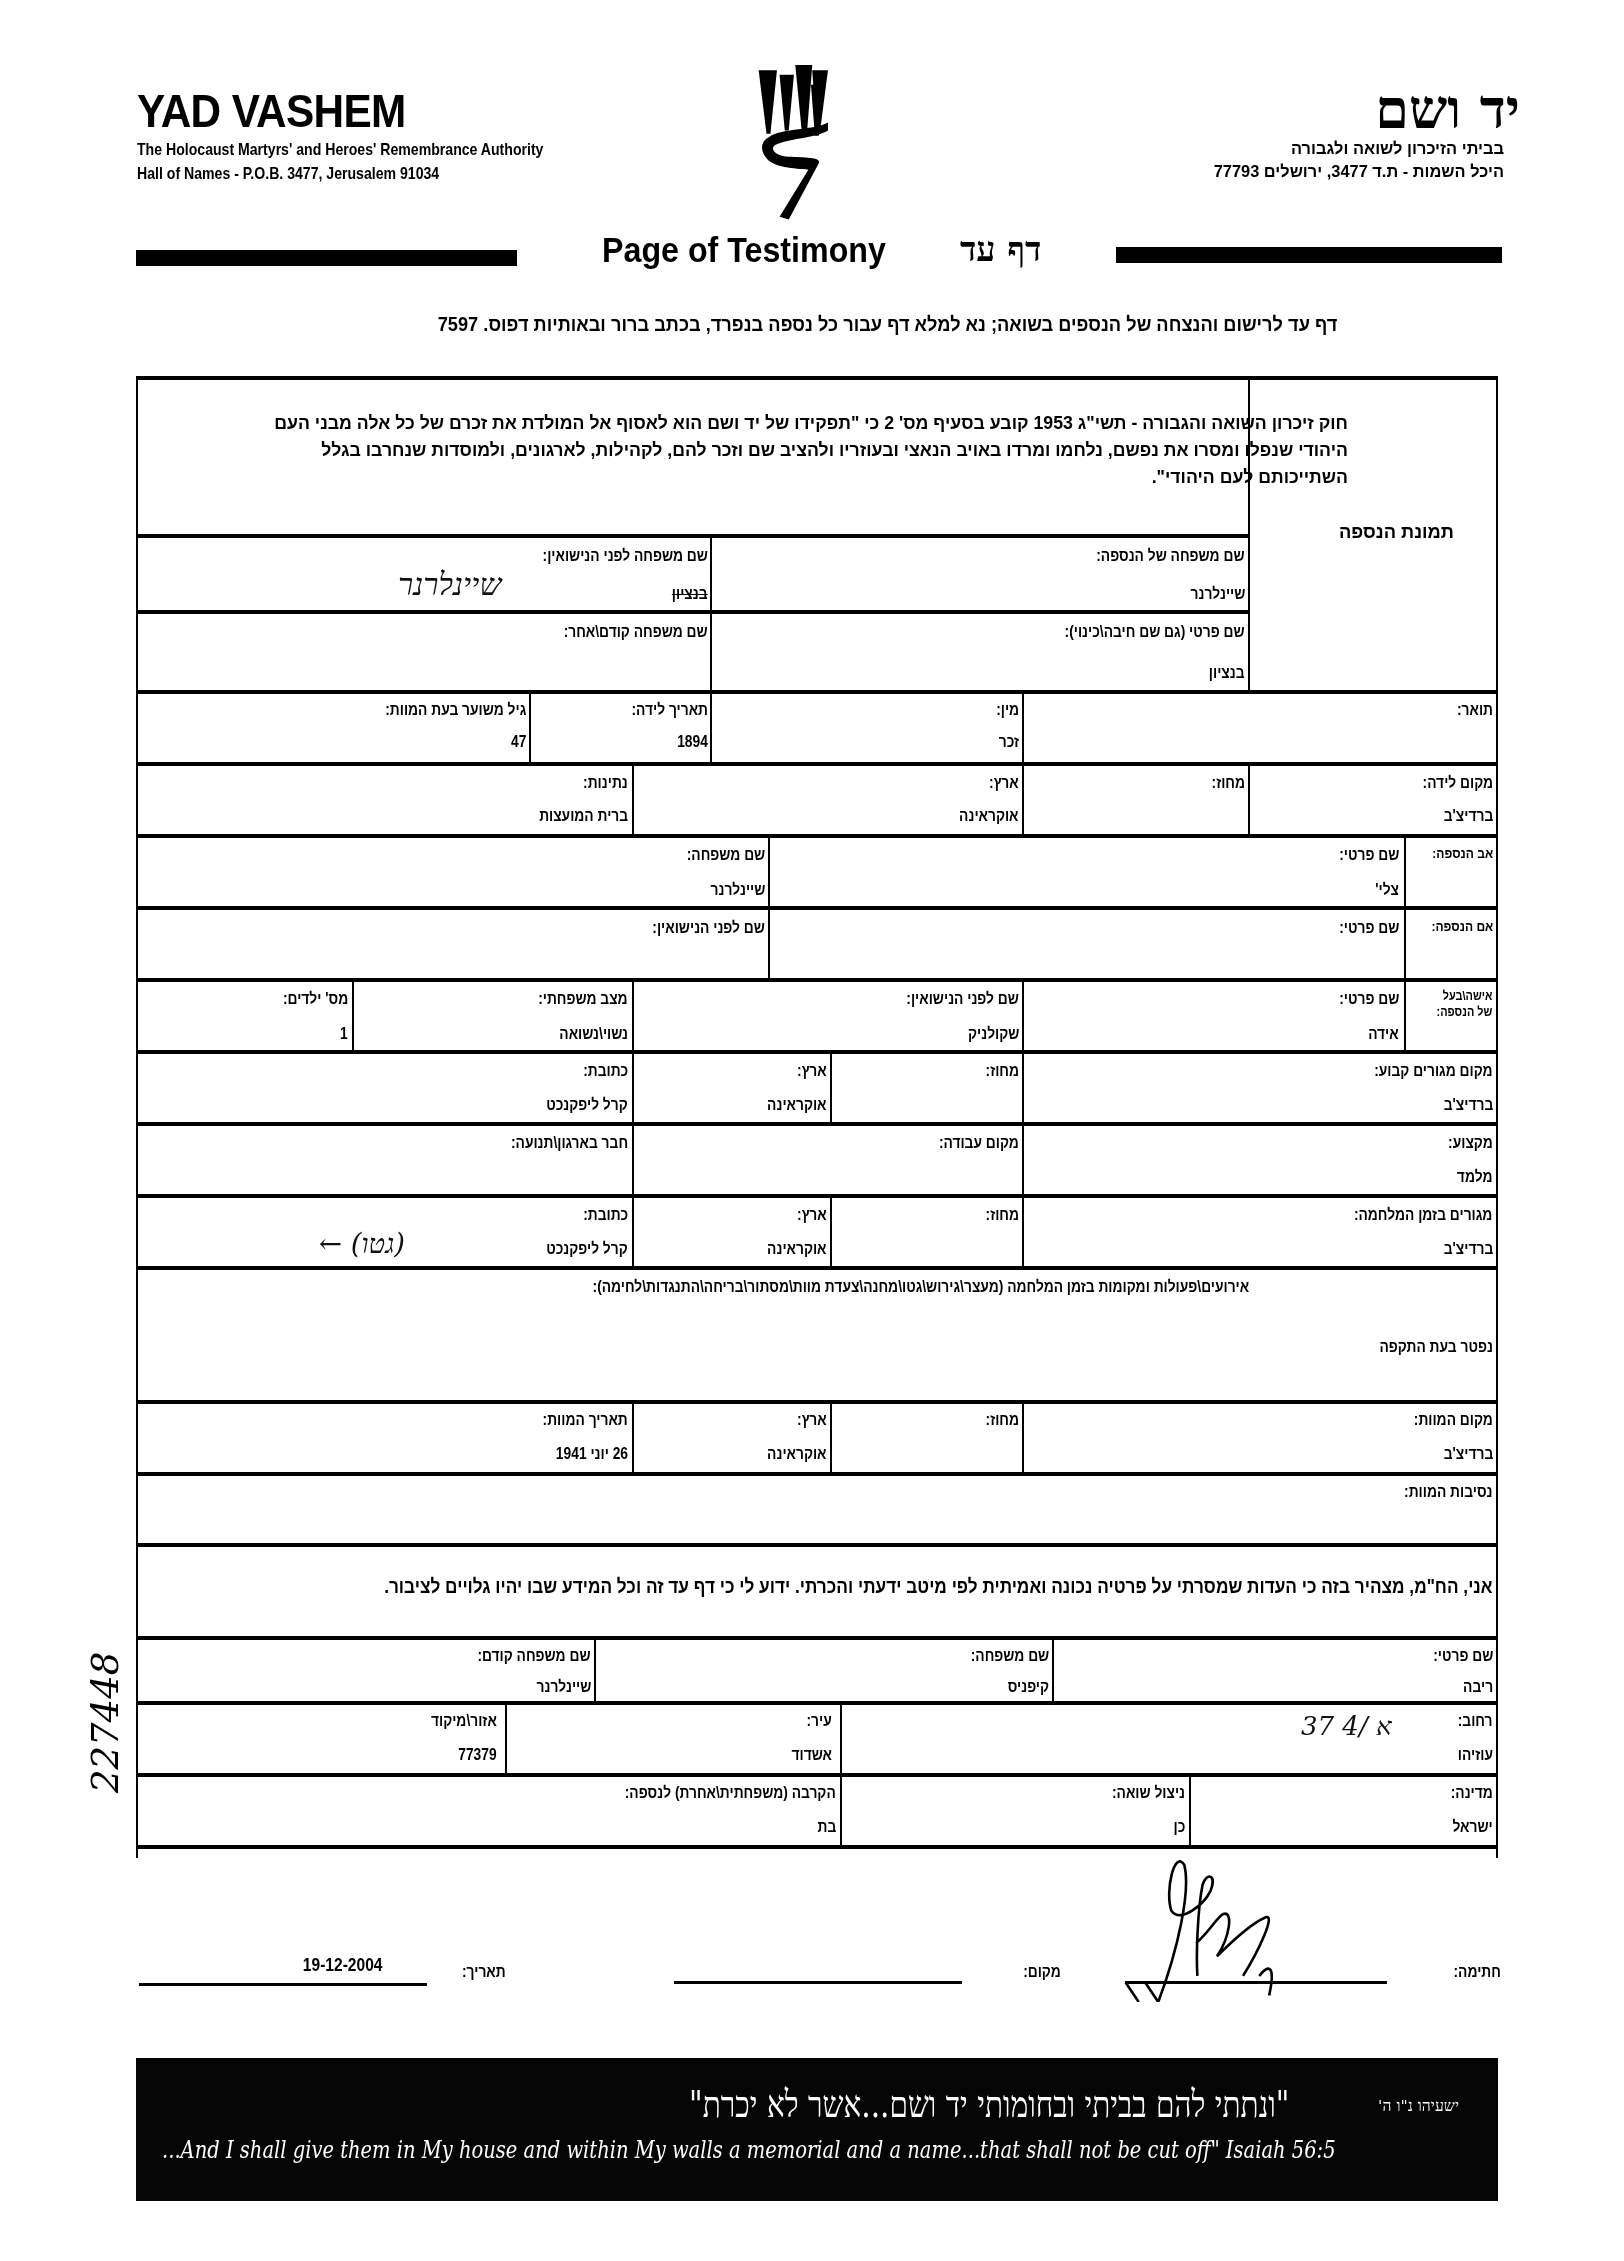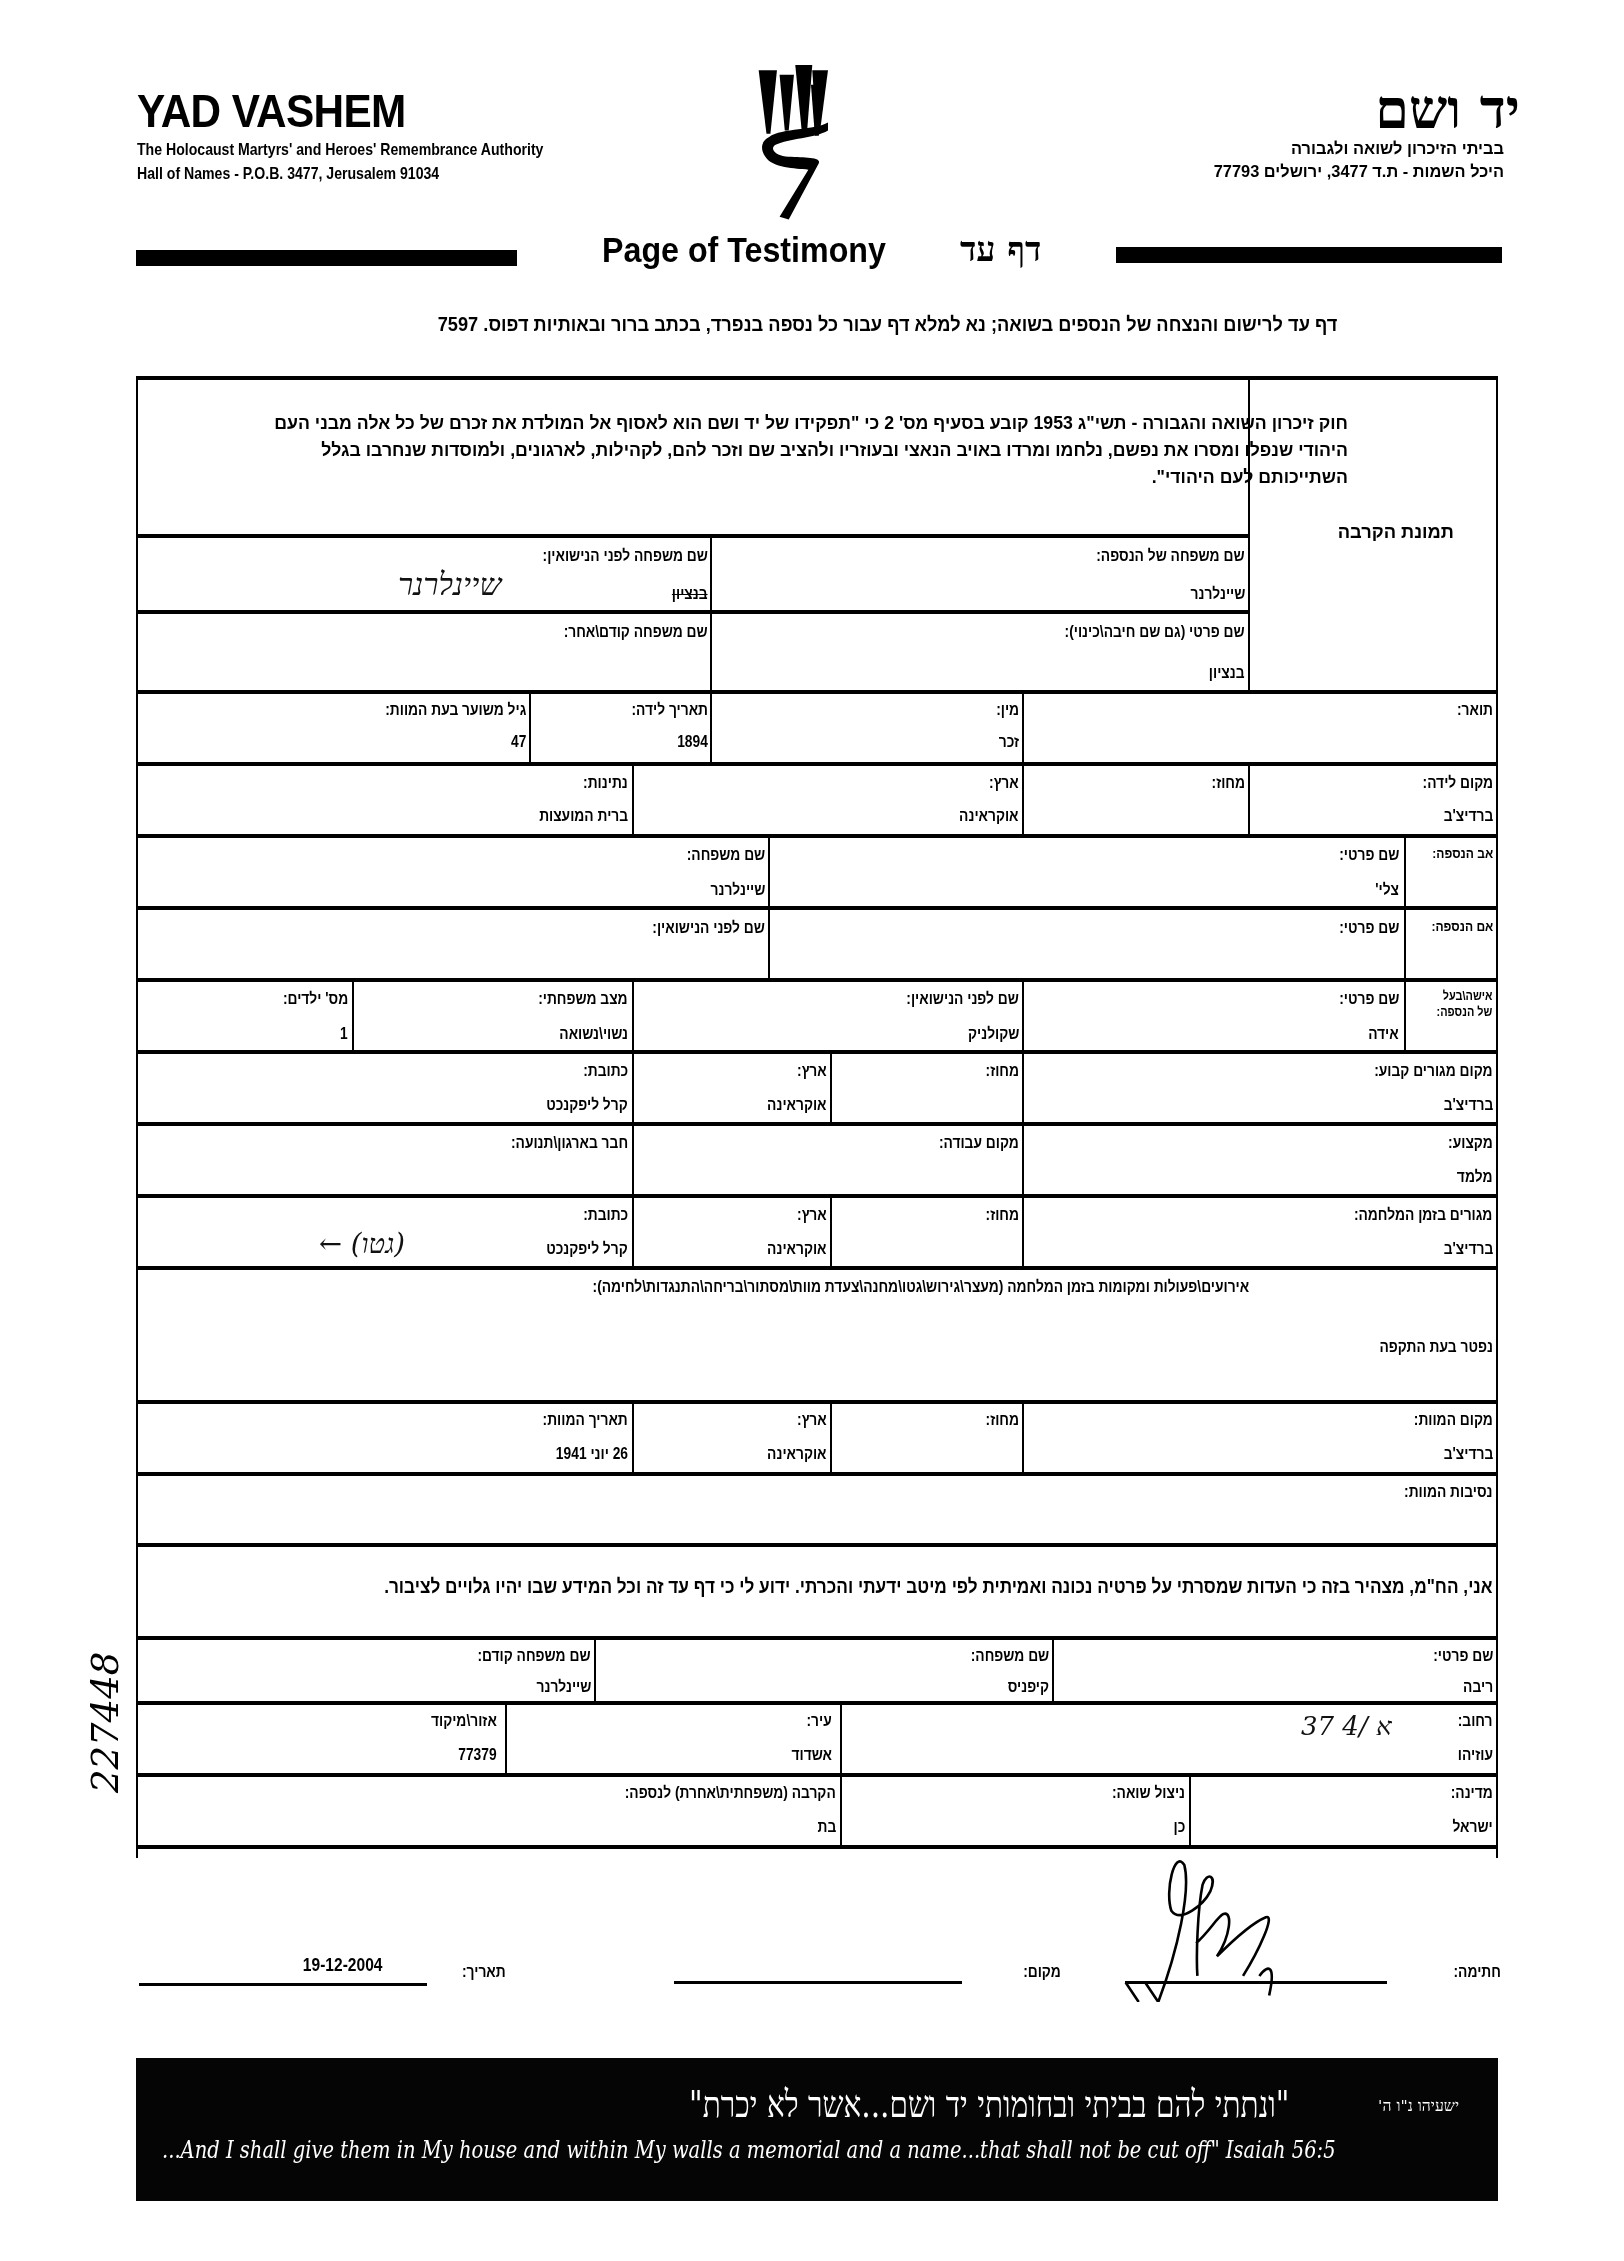--- a/index.html
+++ b/index.html
@@ -70,21 +70,21 @@
 <div class="abs" id="instructions">דף עד לרישום והנצחה של הנספים בשואה; נא למלא דף עבור כל נספה בנפרד, בכתב ברור ובאותיות דפוס. 7597</div>
 
 <div class="abs" id="form">
 
   <div class="hline" style="left:0;top:0;width:1362px;"></div>
   <div class="outer-left" style="top:0;height:1482px;"></div>
   <div class="vline" style="left:1360px;top:0;height:1482px;"></div>
 
   <div id="law-text">חוק זיכרון השואה והגבורה - תשי"ג 1953 קובע בסעיף מס' 2 כי "תפקידו של יד ושם הוא לאסוף אל המולדת את זכרם של כל אלה מבני העם היהודי שנפלו ומסרו את נפשם, נלחמו ומרדו באויב הנאצי ובעוזריו ולהציב שם וזכר להם, לקהילות, לארגונים, ולמוסדות שנחרבו בגלל השתייכותם לעם היהודי".</div>
   <div class="vline" style="left:1112px;top:0;height:314px;"></div>
-  <div id="photo-label">תמונת הקרבה</div>
+  <div id="photo-label">תמונת הנספה</div>
 
   <div class="hline" style="left:0;top:158px;width:1112px;"></div>
   <div class="vline" style="left:574px;top:158px;height:156px;"></div>
   <div class="lbl" style="right:253px;top:171px;">שם משפחה של הנספה:</div>
   <div class="val" style="right:253px;top:209px;">שיינלרנר</div>
   <div class="lbl" style="right:790px;top:171px;">שם משפחה לפני הנישואין:</div>
   <div class="val" style="right:790px;top:209px;text-decoration:line-through;">בנציון</div>
   <div class="hand" style="left:262px;top:190px;direction:rtl;">שיינלרנר</div>
 
   <div class="hline" style="left:0;top:234px;width:1112px;"></div>

